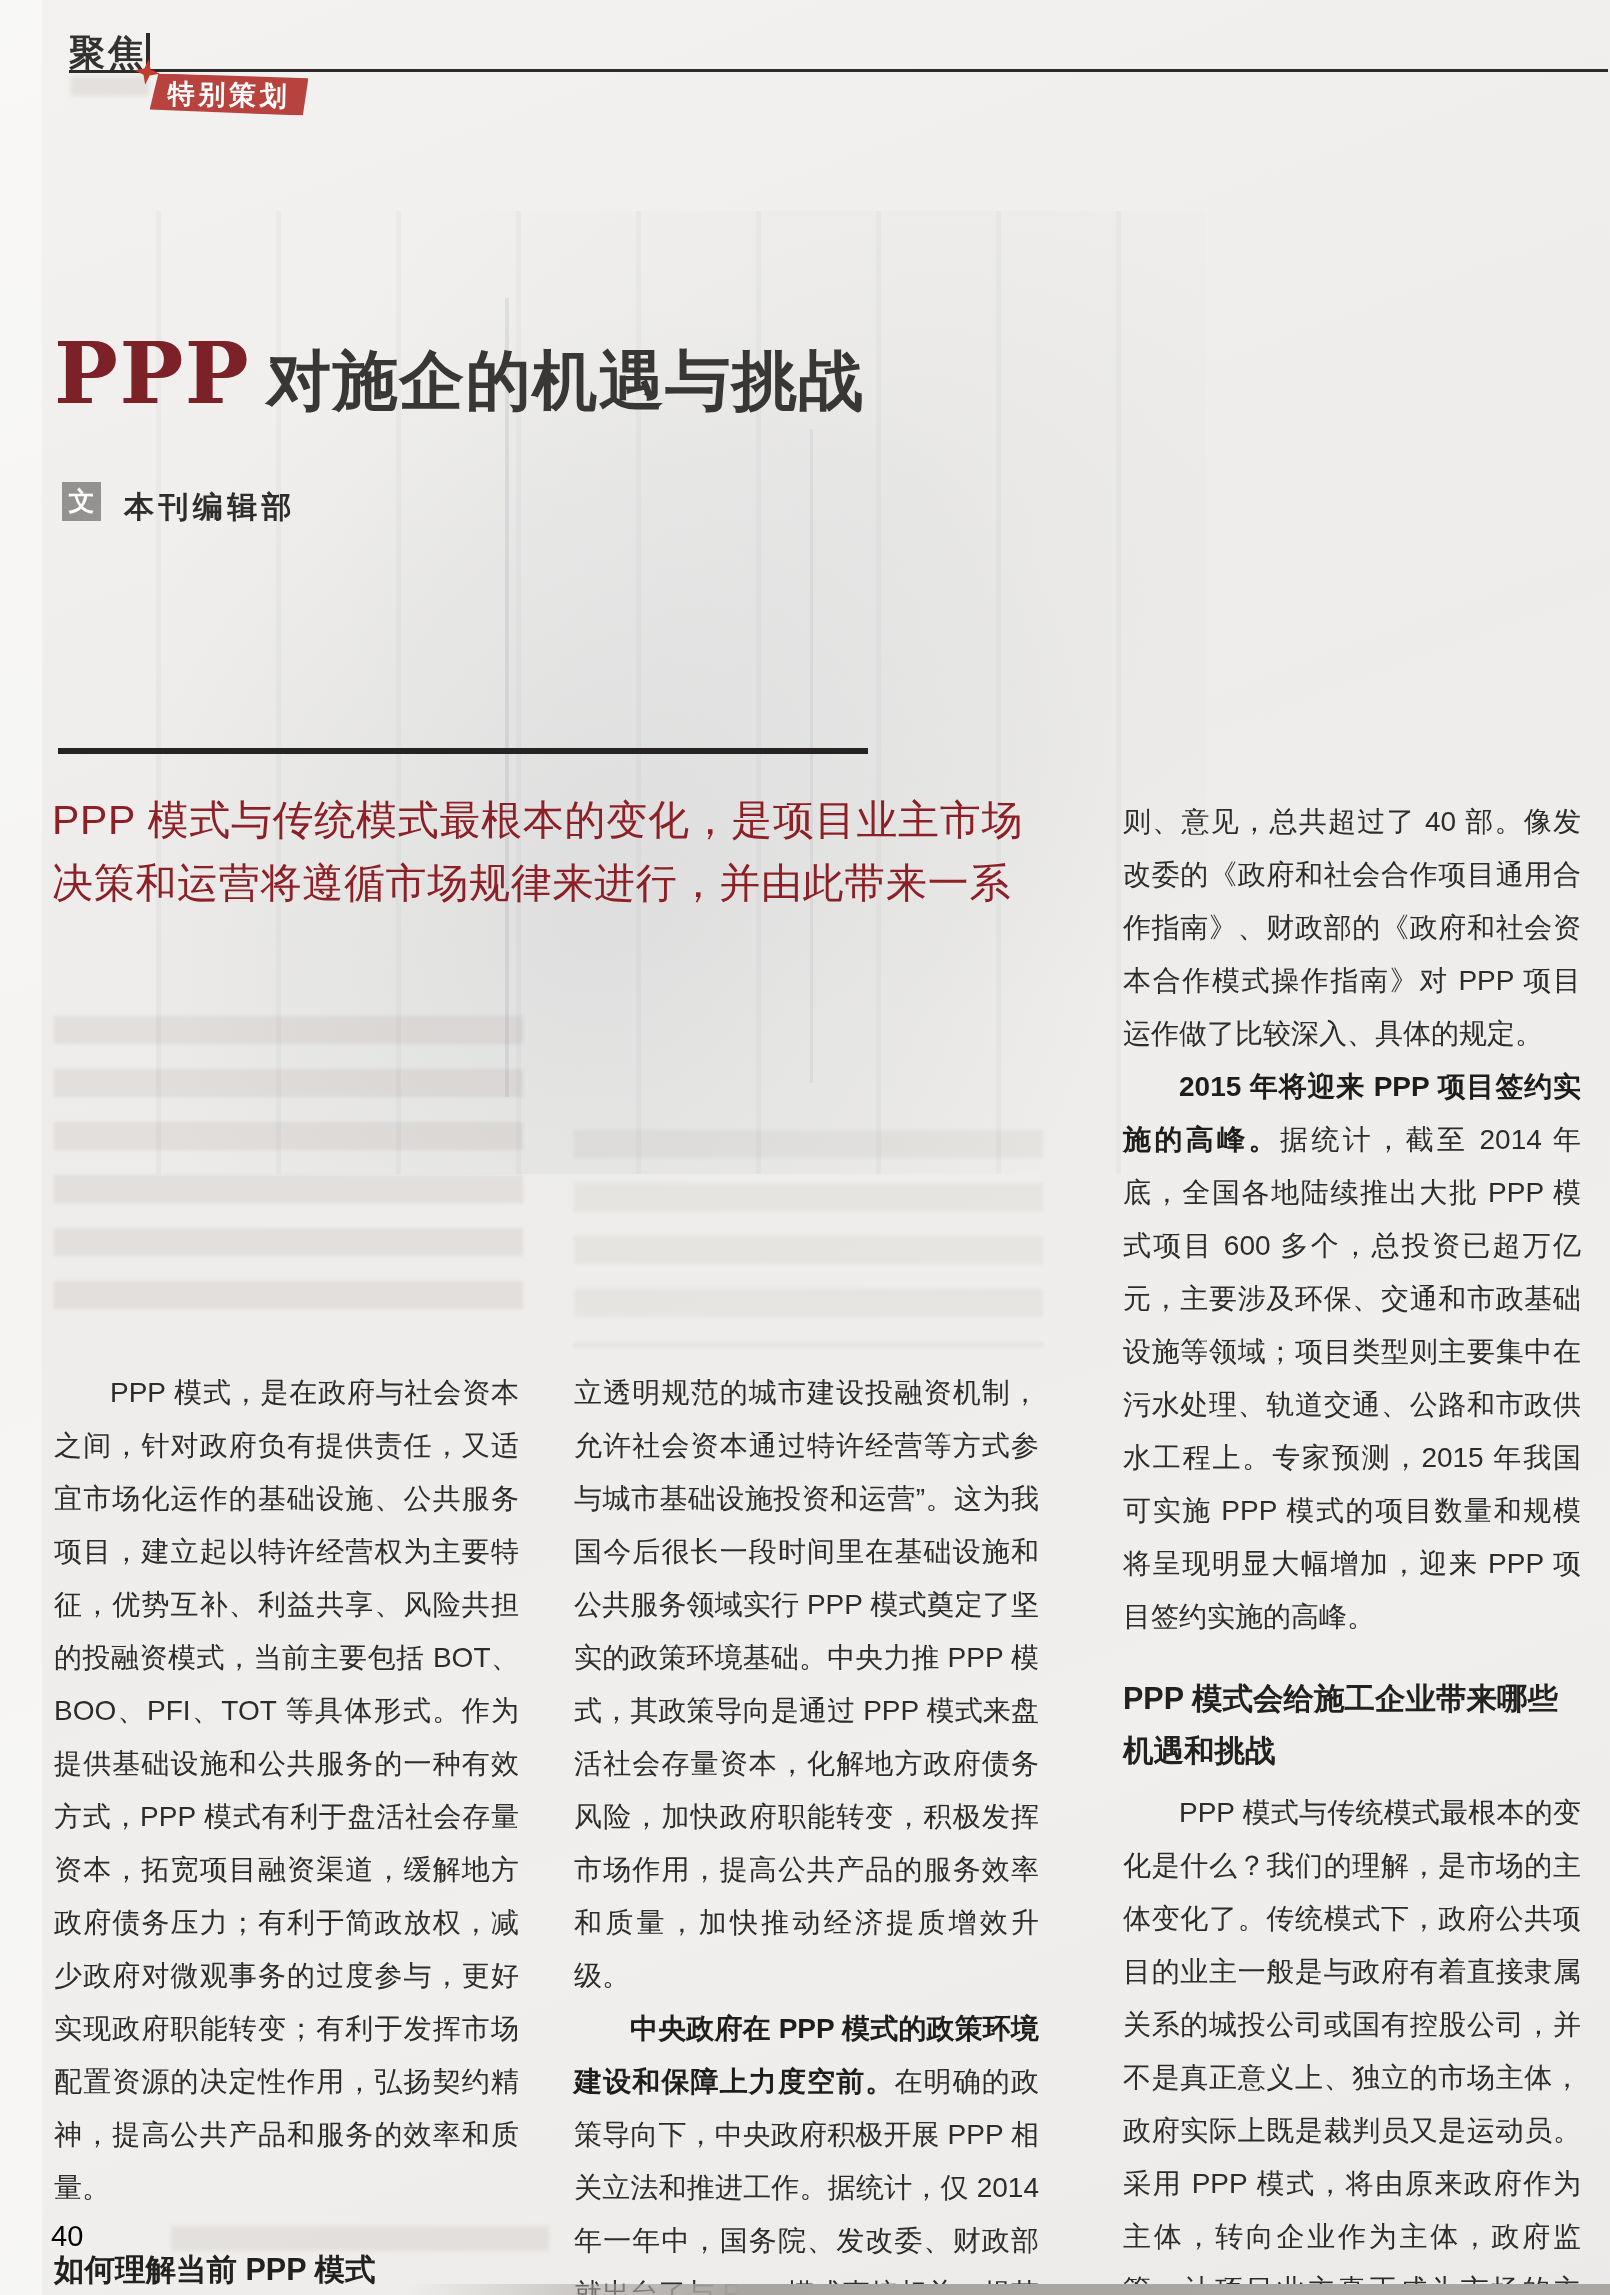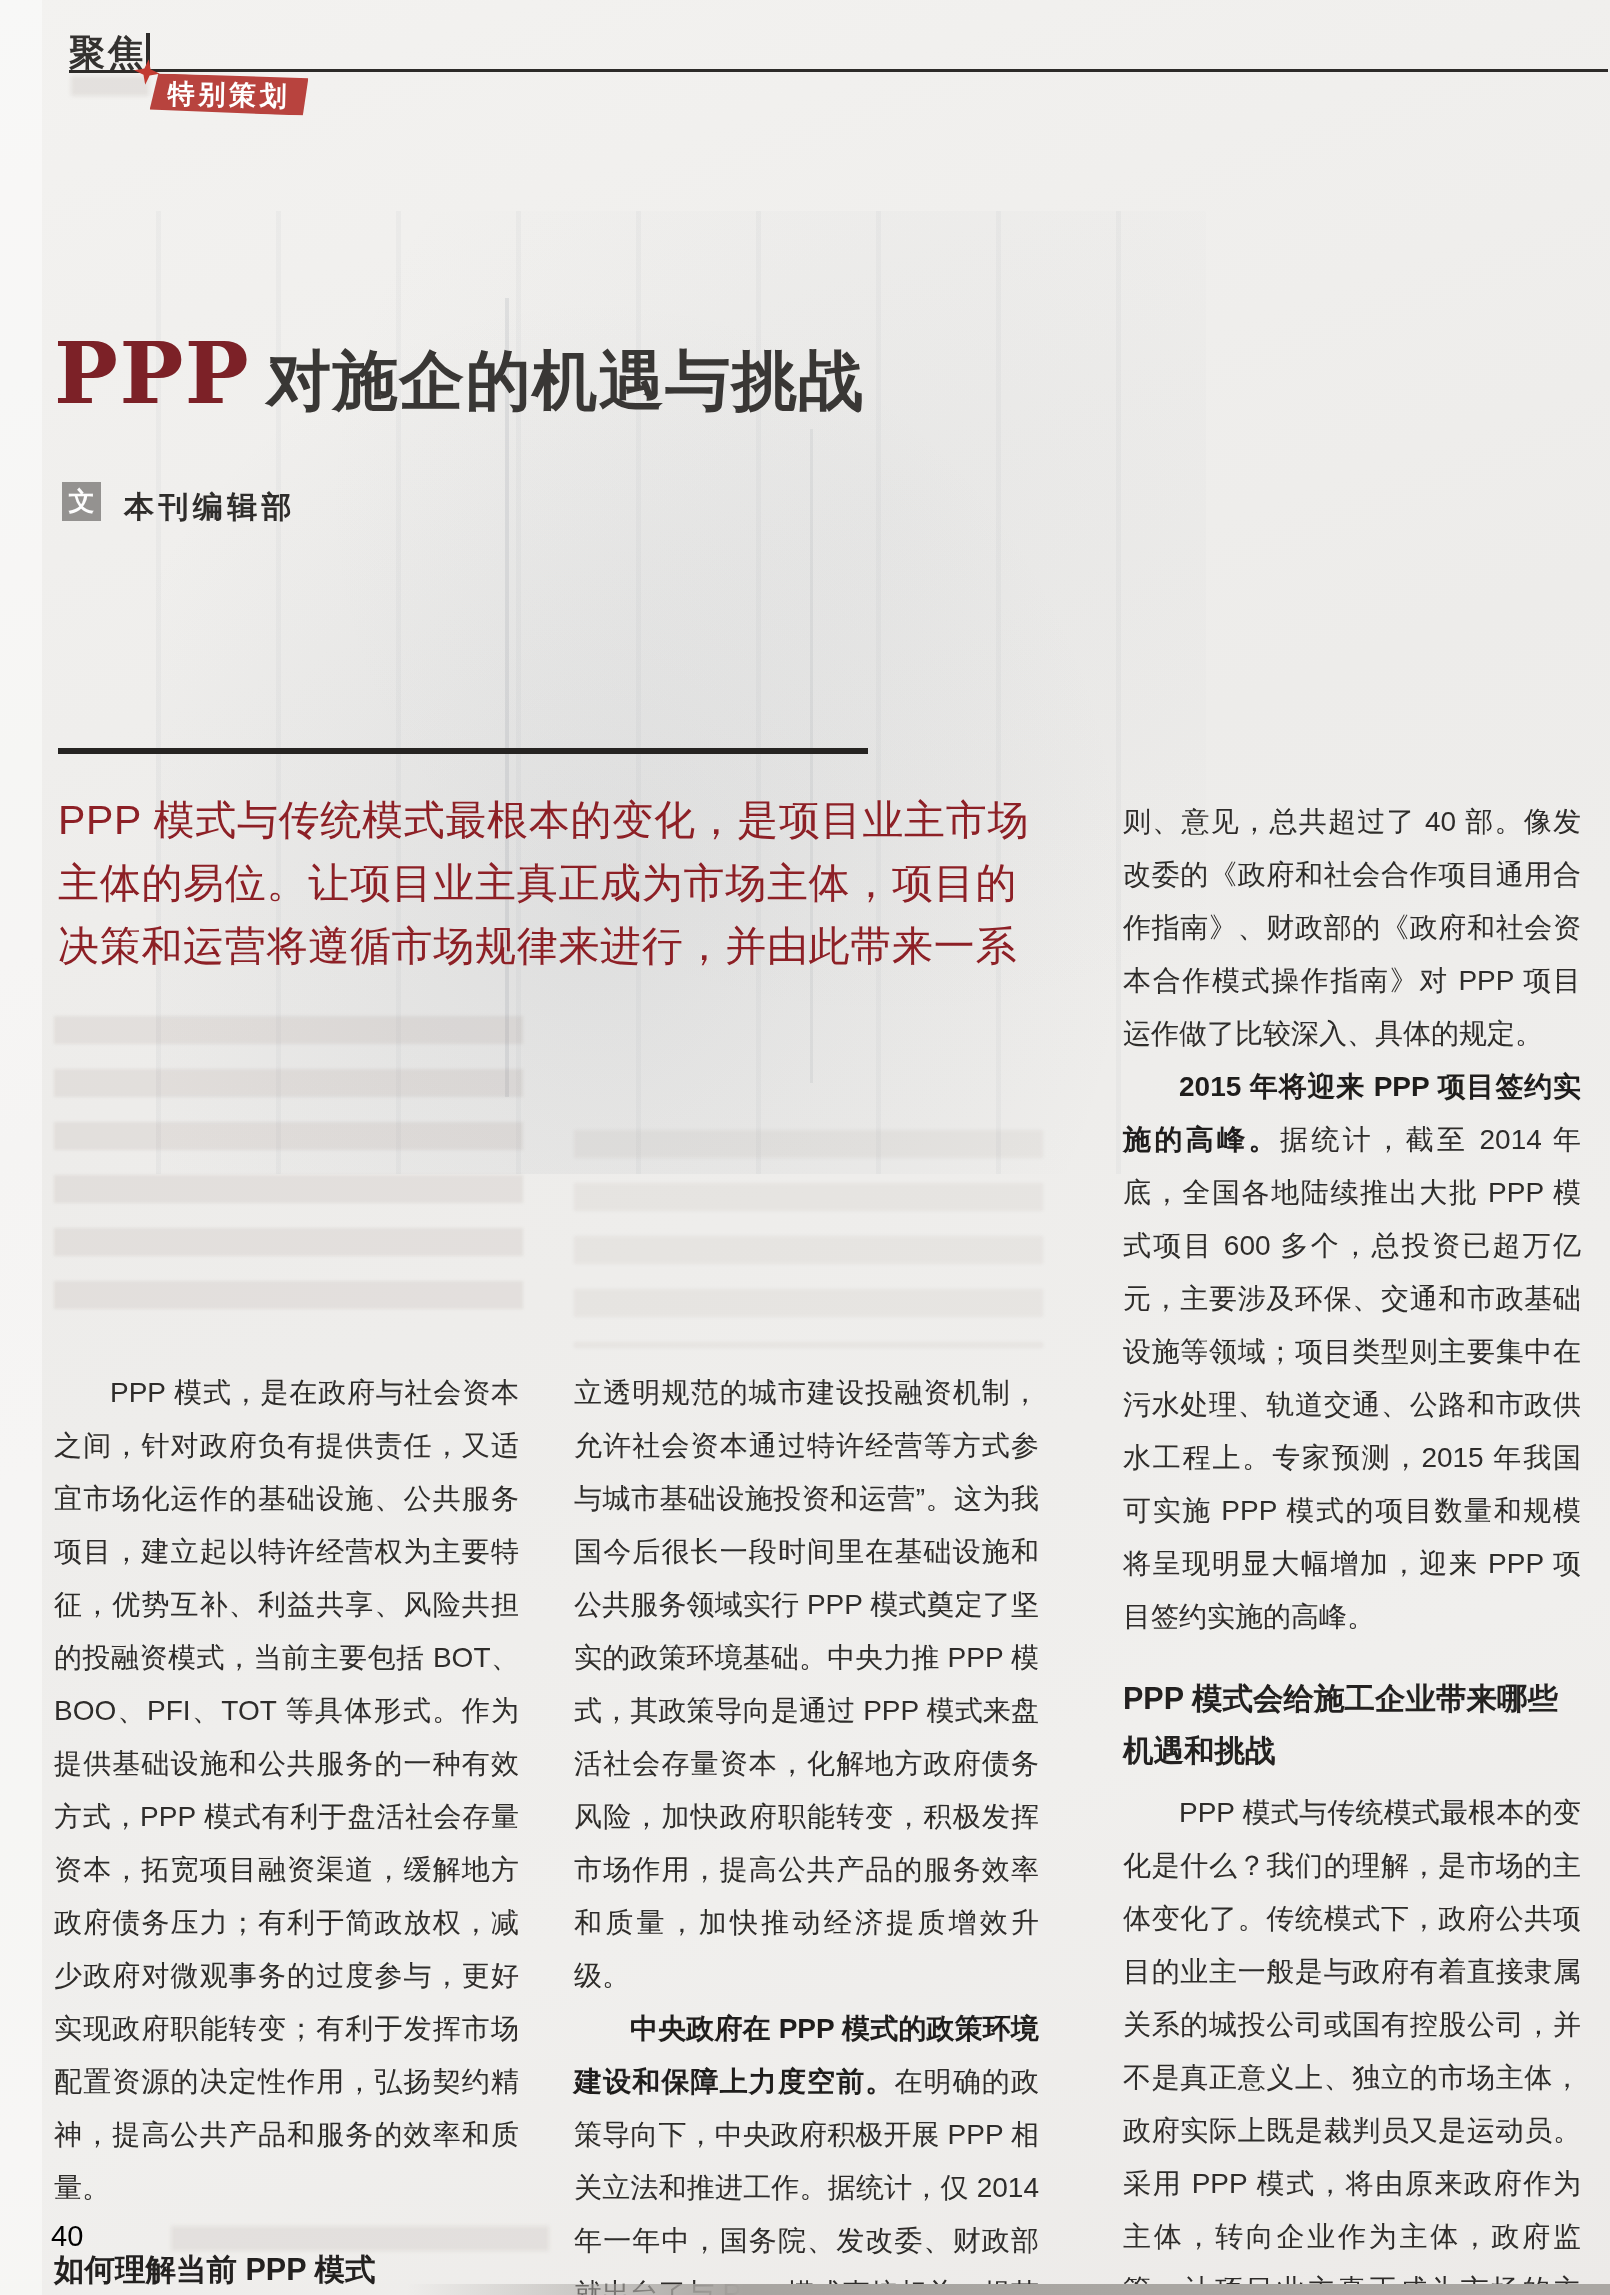--- a/index.html
+++ b/index.html
@@ -62,21 +62,21 @@
   }
   .byline-box{
     left:62px;top:482px;width:39px;height:39px;background:#949290;
     display:flex;align-items:center;justify-content:center;
   }
   .byline-box span{color:#fdfdfd;font-size:26px;font-weight:bold;}
   .byline-name{left:124px;top:487px;font-size:30px;font-weight:bold;color:#2f2d2b;letter-spacing:4.4px;}
 
   
   .thick-rule{left:58px;top:748px;width:810px;height:5.8px;background:#262422;}
-  .pullquote{left:58px;top:789px;width:1003px;}
+  .pullquote{left:52px;top:789px;width:1003px;}
   .pullquote div{
     font-size:41px;line-height:63px;color:#8d2026;letter-spacing:0.7px;white-space:nowrap;
   }
 
   
   .ghost1{left:54px;top:1016px;width:469px;height:316px;
     background:repeating-linear-gradient(180deg, rgba(130,106,95,0.10) 0 28px, transparent 28px 53px);
     filter:blur(1.5px);}
   .ghost2{left:574px;top:1130px;width:469px;height:218px;
     background:repeating-linear-gradient(180deg, rgba(130,106,95,0.07) 0 28px, transparent 28px 53px);
@@ -131,21 +131,20 @@
 </div>
 
 <div class="abs byline-box">
   <span>文</span>
 </div>
 <div class="abs byline-name">本刊编辑部</div>
 
 <div class="abs thick-rule"></div>
 <div class="abs pullquote">
   <div>PPP 模式与传统模式最根本的变化，是项目业主市场</div>
-  <div>主体的易位。让项目业主真正成为市场主体，项目的</div>
   <div>决策和运营将遵循市场规律来进行，并由此带来一系</div>
 </div>
 
 <div class="abs ghost1"></div>
 <div class="abs ghost2"></div>
 <div class="abs ghost3"></div>
 
 <div class="abs col col1">
   <p class="ind">PPP 模式，是在政府与社会资本之间，针对政府负有提供责任，又适宜市场化运作的基础设施、公共服务项目，建立起以特许经营权为主要特征，优势互补、利益共享、风险共担的投融资模式，当前主要包括 BOT、BOO、PFI、TOT 等具体形式。作为提供基础设施和公共服务的一种有效方式，PPP 模式有利于盘活社会存量资本，拓宽项目融资渠道，缓解地方政府债务压力；有利于简政放权，减少政府对微观事务的过度参与，更好实现政府职能转变；有利于发挥市场配置资源的决定性作用，弘扬契约精神，提高公共产品和服务的效率和质量。</p>
   <h3>如何理解当前 PPP 模式</h3>

